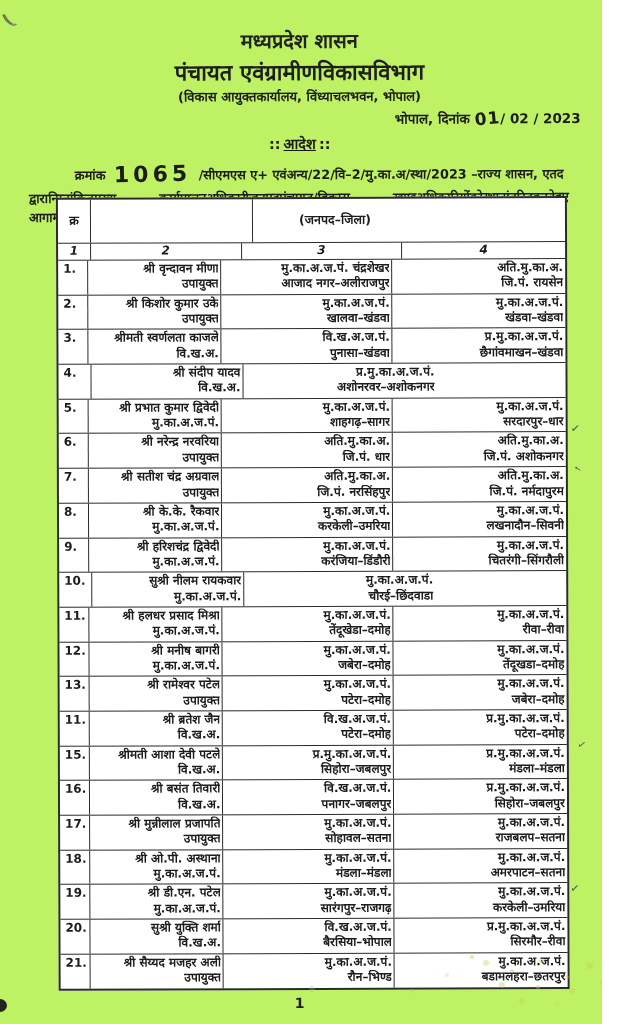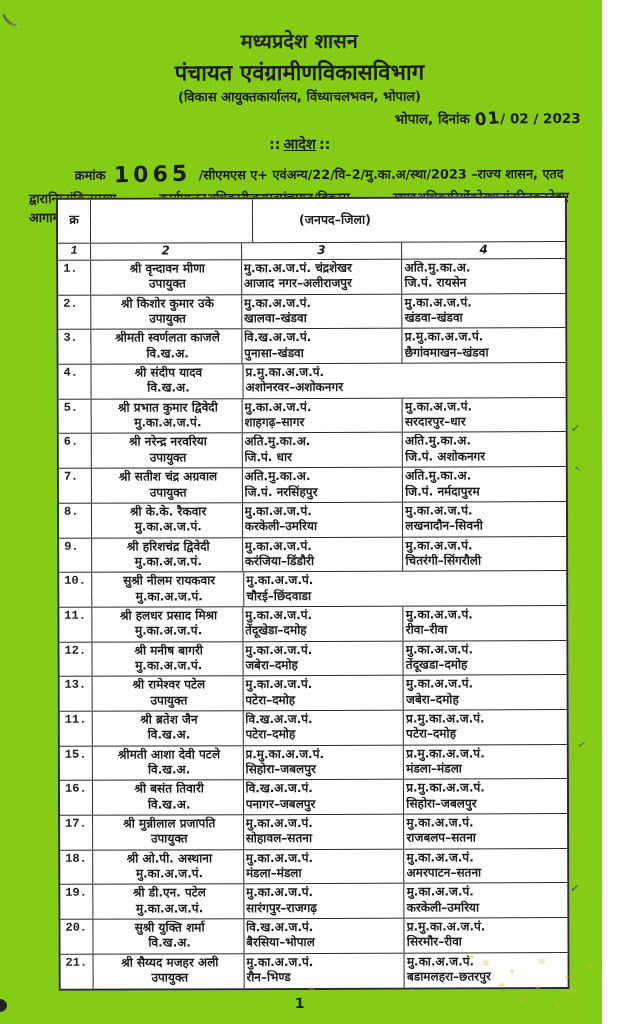--- a/index.html
+++ b/index.html
@@ -1,18 +1,18 @@
 <!DOCTYPE html>
 <html><head>
 <meta charset="utf-8">
 <style>
   html,body { margin:0; padding:0; }
   .page {
     position:relative; width:602px; height:1024px; overflow:hidden;
-    background:#84cc16;
+    background:#bef264;
     font-family:"DejaVu Sans", sans-serif;
     color:#1c1c1c;
   }
   .doc { position:absolute; inset:0; transform:rotate(-0.2deg); }
   * { box-sizing:border-box; }
 
   
   .h1 { text-align:center; font-size:20px; font-weight:bold; margin-top:27px; color:#222; }
   .h2 { text-align:center; font-size:22px; font-weight:bold; margin-top:2px; color:#1e1e1e; }
   .h3 { text-align:center; font-size:13px; font-weight:bold; margin-top:1px; }
@@ -34,31 +34,31 @@
     position:absolute; left:57px; top:197px; width:511px;
     border:2px solid #2b2b2b; background:#fff;
   }
   .flexrow { display:flex; }
   .thead { height:44px; border-bottom:1px solid #2b2b2b; font-size:12.5px; font-weight:bold; text-align:center; }
   .numrow { height:17px; border-bottom:1px solid #2b2b2b; font-size:12px; font-weight:bold; font-style:italic; text-align:center; }
   .tr { height:34.7px; border-bottom:1px solid #2b2b2b; font-size:12px; font-weight:bold; }
   .tr:last-child { border-bottom:none; }
   .td { border-right:1px solid #2b2b2b; padding:1px 2px; overflow:hidden; }
   .td:last-child { border-right:none; }
-  .c1 { width:33px;font-family:Liberation Mono, monospace; }
+  .c1 { width:33px; }
   .c2 { width:152px; }
   .c3 { width:162px;gap:48px; }
   .c4 { width:164px; }
   .thead .td { display:flex; flex-direction:column; justify-content:center; line-height:1.35; }
   .numrow .td { padding-top:0; }
   .tr .td { line-height:15.4px; }
   .td.sr { padding-left:5px; text-align:left; }
-  .td.name { text-align:center; padding-left:5px; }
+  .td.name { text-align:right; padding-left:5px; }
   .td.name div, .td.cur div, .td.new div { white-space:nowrap; overflow:hidden; }
-  .td.cur, .td.new { text-align:left; }
+  .td.cur, .td.new { text-align:right;margin-left:29px; }
 
   
   .pageno { position:absolute; top:995px; left:0; width:596px; text-align:center; font-size:14px; font-weight:bold; }
   .tick { position:absolute; font-size:11px; color:#4a4a4a; font-weight:bold; }
   .tick1 { left:571px; top:423px; transform:rotate(8deg); }
   .tick2 { left:574px; top:465px; transform:rotate(80deg); font-size:9px; }
   .tick3 { left:577px; top:740px; transform:rotate(14deg); font-size:10px; }
   .tick4 { left:569px; top:883px; transform:rotate(6deg); }
   .mark-top-left { position:absolute; left:5px; top:12px; width:9px; height:16px;
     border-left:3px solid #5a5a5a; border-bottom:2px solid #777; border-radius:0 0 0 90%;

